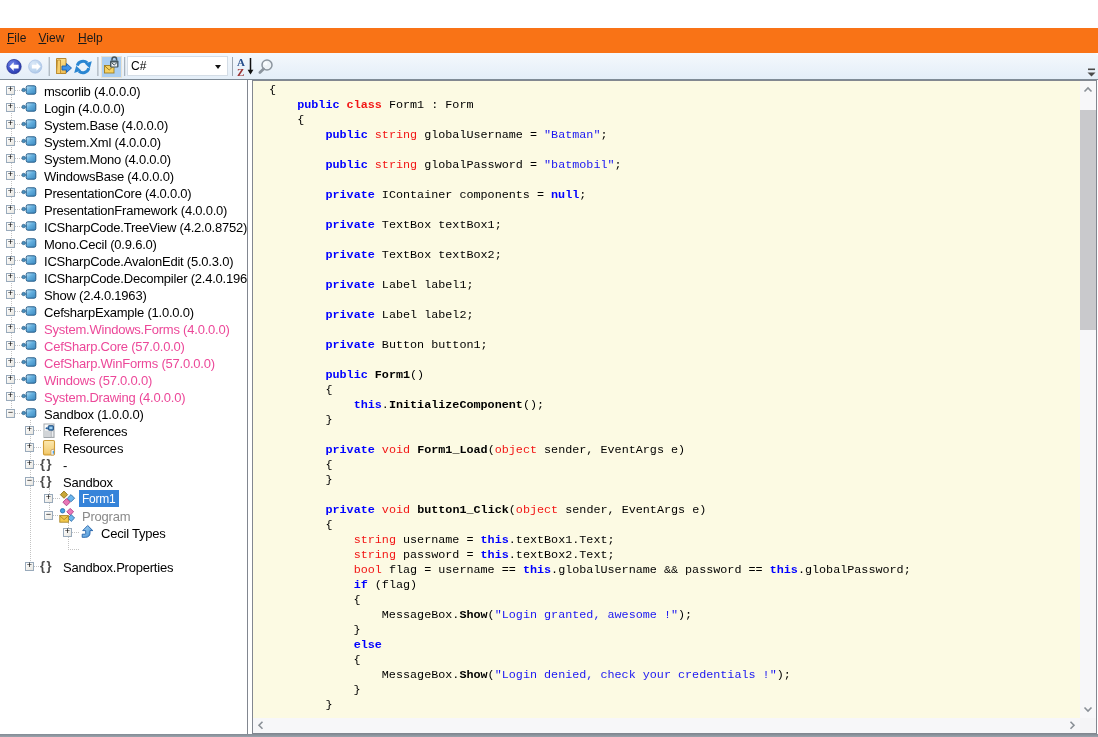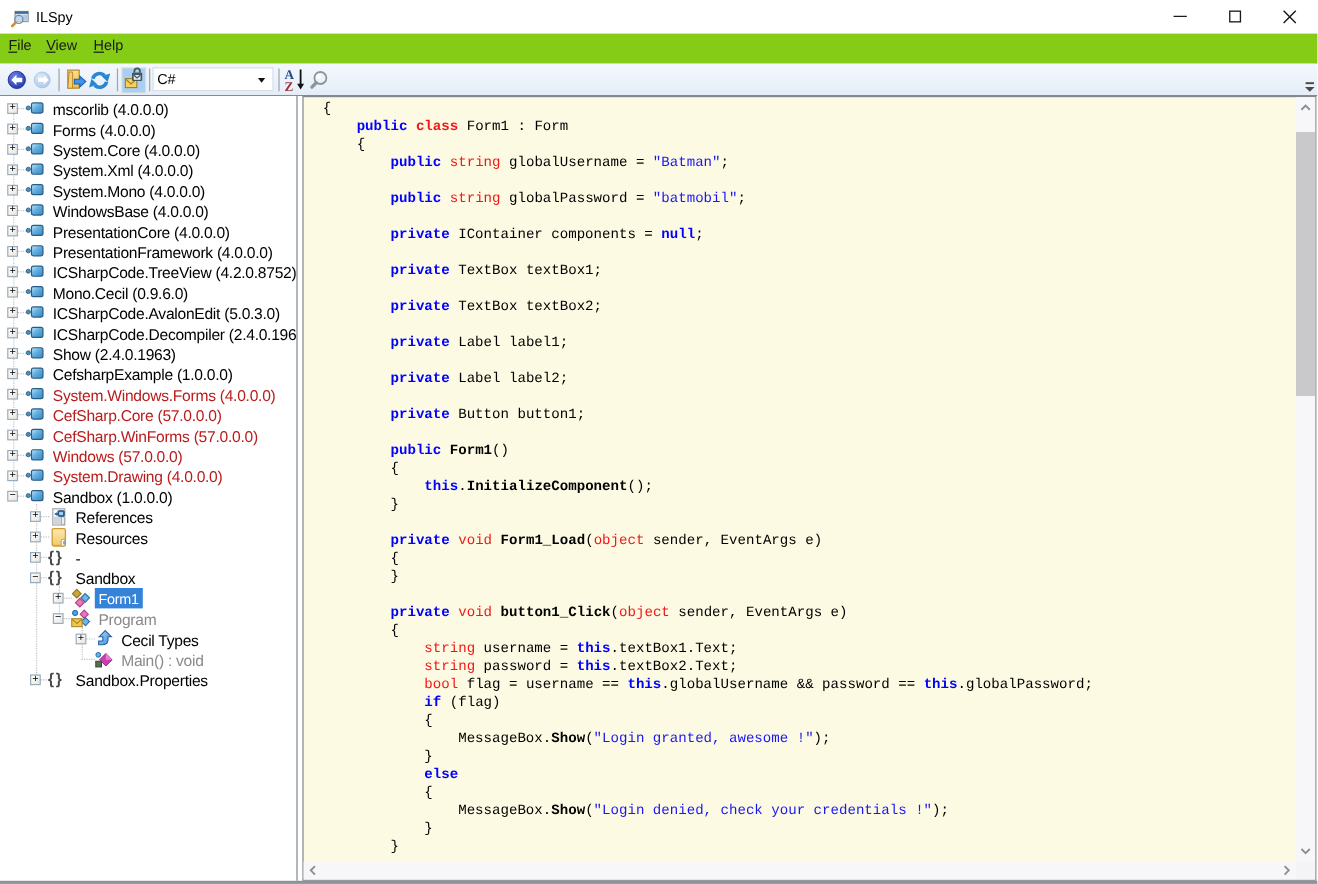--- a/index.html
+++ b/index.html
@@ -1,38 +1,38 @@
 <!DOCTYPE html>
 <html><head><meta charset="utf-8"><style>
 * { margin:0; padding:0; box-sizing:border-box; }
 html,body { width:1098px; height:737px; background:#fff; overflow:hidden;
   font-family:"Liberation Sans",sans-serif; }
 #win { position:relative; width:1098px; height:737px; background:#fff; }
 #titlebar { position:absolute; left:0; top:0; width:100%; height:28px; background:#fff; }
 #titlebar .t { position:absolute; left:30px; top:7px; font-size:12px; color:#000; }
-#menubar { position:absolute; left:0; top:28px; width:100%; height:25px; background:#84cc16; }
+#menubar { position:absolute; left:0; top:28px; width:100%; height:25px; background:#f97316; }
 #menubar span { position:absolute; top:3px; font-size:12px; color:#1a1a1a; }
 #toolbar { position:absolute; left:0; top:53px; width:100%; height:27px;
   background:linear-gradient(#f4f8fc, #e4eef8); border-bottom:1px solid #7f8b96;
   border-radius:0 4px 0 0; }
 #combo { position:absolute; left:127px; top:3px; width:101px; height:20px; background:#fff;
   border:1px solid #d4dde6; }
 #combo .lbl { position:absolute; left:3px; top:2px; font-size:12px; color:#000; }
 #combo .arr { position:absolute; right:6px; top:8px; width:0; height:0;
   border-left:3.5px solid transparent; border-right:3.5px solid transparent; border-top:4px solid #111; }
 #tree { position:absolute; left:0; top:80px; width:248px; height:654px; background:#fff;
   border-right:1px solid #828790; overflow:hidden; }
 .trow { position:absolute; left:0; width:248px; height:17px; }
 .expd { position:absolute; top:4px; width:9px; height:9px; border:1px solid #99aabb;
   background:linear-gradient(135deg,#fefefe,#e8e6e0); }
 .expd span { position:absolute; left:0; top:-3.2px; width:7px; text-align:center;
   font:9px "Liberation Sans"; color:#000; }
 .ttxt { position:absolute; top:2px; font-size:13px; white-space:pre; letter-spacing:-0.22px; }
 .ttxt.k { color:#000; }
-.ttxt.m { color:#b91c1c; }
+.ttxt.m { color:#ec4899; }
 .ttxt.g { color:#8a8a8a; }
 .tsel { position:absolute; top:0px; height:17px; background:#3583d9; }
 .tsel span { display:block; padding:2px 3px 0 3px; font-size:12px; color:#fff; letter-spacing:-0.22px; }
 .vln { position:absolute; width:1px; border-left:1px dotted #c3c3c3; }
 .hln { position:absolute; height:1px; border-top:1px dotted #c3c3c3; }
 #codepanel { position:absolute; left:252px; top:80px; width:845px; height:654px;
   border:1px solid #828790; background:#fcfae3; }
 #codearea { position:absolute; left:0; top:0; width:827px; height:637px; overflow:hidden; }
 #codearea pre { position:absolute; left:16px; top:2px;
   font-family:"Liberation Mono",monospace; font-size:11.75px; line-height:15px; color:#000; }
@@ -43,35 +43,20 @@
 #vsb { position:absolute; right:0; top:0; width:16px; height:637px; background:#f7f7f9; }
 #vsb .thumb { position:absolute; left:0; top:29px; width:16px; height:220px; background:#c9c9cc; }
 #hsb { position:absolute; left:0; bottom:0; width:827px; height:15px; background:#f7f7f9; }
 #corner { position:absolute; right:0; bottom:0; width:16px; height:15px; background:#f4f4f6; }
 .chev { stroke:#8a9097; stroke-width:1.6; fill:none; }
 #botline { position:absolute; left:0; top:734px; width:100%; height:3px;
   background:linear-gradient(#828b94,#9aa2ab); }
 </style></head>
 <body>
 <div id="win">
-<div id="titlebar">
-      <svg width="22" height="22" viewBox="0 0 22 22" style="position:absolute;left:7px;top:3px">
-<rect x="5.5" y="6.5" width="11" height="8.5" fill="#d9e2ea" stroke="#8296aa" stroke-width="0.9"></rect>
-<rect x="5.5" y="6.5" width="11" height="2" fill="#3e6b96"></rect>
-<rect x="11.5" y="9.5" width="4" height="4.5" fill="#b8c8d8"></rect>
-<circle cx="8.7" cy="13.2" r="3.4" fill="#bcd8f0" opacity="0.85" stroke="#5580a8" stroke-width="1"></circle>
-<path d="M6.2 15.7 L3.2 18.7" stroke="#c89038" stroke-width="2.2" stroke-linecap="round" stroke-dasharray="1.6 1"></path>
-</svg>
-      <span class="t">ILSpy</span>
-      <svg width="158" height="28" viewBox="0 0 158 28" style="position:absolute;right:0;top:0">
-<path d="M38 13.7 L49 13.7" stroke="#1a1a1a" stroke-width="1.1"></path>
-<rect x="84.8" y="9.3" width="8.9" height="8.9" fill="none" stroke="#1a1a1a" stroke-width="1.1"></rect>
-<path d="M129.7 9 L139.8 19.1 M139.8 9 L129.7 19.1" stroke="#1a1a1a" stroke-width="1.2"></path>
-</svg>
-    </div>
 <div id="menubar">
  <span style="left:7px"><u>F</u>ile</span>
  <span style="left:38.5px"><u>V</u>iew</span>
  <span style="left:78px"><u>H</u>elp</span>
 </div>
 <div id="toolbar">
       <svg width="300" height="27" viewBox="0 0 300 27" style="position:absolute;left:0;top:0">
 <defs>
 <radialGradient id="gback" cx="0.38" cy="0.32" r="0.85">
  <stop offset="0" stop-color="#7286e8"></stop>
@@ -163,40 +148,40 @@
               <linearGradient id="ga1" x1="0" y1="0" x2="1" y2="1">
                 <stop offset="0" stop-color="#c2e6f8"></stop>
                 <stop offset="0.45" stop-color="#62aede"></stop>
                 <stop offset="1" stop-color="#3a86bc"></stop>
               </linearGradient>
             </defs>
             <circle cx="2.6" cy="8" r="1.7" fill="#4a90bc" stroke="#265c88" stroke-width="0.7"></circle>
             <rect x="3.5" y="7.4" width="3.5" height="1.3" fill="#4a90bc"></rect>
             <rect x="5.2" y="3.8" width="9.6" height="8.4" rx="1.6" fill="url(#ga1)" stroke="#265c88" stroke-width="1"></rect>
           </svg></div>
-        <div class="ttxt k" style="left:44.0px">Forms (4.0.0.0)</div>
+        <div class="ttxt k" style="left:44.0px">Login (4.0.0.0)</div>
       </div>
 <div class="hln" style="left:10.5px;top:44px;width:11px"></div>
 <div class="trow" style="top:36px">
         <div class="expd" style="left:6.0px">
           <span>+</span>
         </div>
         <div style="position:absolute;left:21.0px;top:0px;width:17px;height:17px"><svg width="16" height="16">
             <defs>
               <linearGradient id="ga2" x1="0" y1="0" x2="1" y2="1">
                 <stop offset="0" stop-color="#c2e6f8"></stop>
                 <stop offset="0.45" stop-color="#62aede"></stop>
                 <stop offset="1" stop-color="#3a86bc"></stop>
               </linearGradient>
             </defs>
             <circle cx="2.6" cy="8" r="1.7" fill="#4a90bc" stroke="#265c88" stroke-width="0.7"></circle>
             <rect x="3.5" y="7.4" width="3.5" height="1.3" fill="#4a90bc"></rect>
             <rect x="5.2" y="3.8" width="9.6" height="8.4" rx="1.6" fill="url(#ga2)" stroke="#265c88" stroke-width="1"></rect>
           </svg></div>
-        <div class="ttxt k" style="left:44.0px">System.Core (4.0.0.0)</div>
+        <div class="ttxt k" style="left:44.0px">System.Base (4.0.0.0)</div>
       </div>
 <div class="hln" style="left:10.5px;top:61px;width:11px"></div>
 <div class="trow" style="top:53px">
         <div class="expd" style="left:6.0px">
           <span>+</span>
         </div>
         <div style="position:absolute;left:21.0px;top:0px;width:17px;height:17px"><svg width="16" height="16">
             <defs>
               <linearGradient id="ga3" x1="0" y1="0" x2="1" y2="1">
                 <stop offset="0" stop-color="#c2e6f8"></stop>
@@ -607,29 +592,20 @@
               <linearGradient id="gb26" x1="0" y1="0" x2="1" y2="1">
                 <stop offset="0" stop-color="#aad8f6"></stop>
                 <stop offset="1" stop-color="#3e8ad2"></stop>
               </linearGradient>
             </defs>
             <path d="M9.7 1.5 L14.8 6.6 L12 6.6 L12 9.2 C12 11.8 10 13.3 7.6 13.3 L4.2 13.3 L4.2 10.2 L7.2 10.2 C7.5 10.2 7.7 10 7.7 9.7 L7.7 6.6 L4.7 6.6 Z" fill="url(#gb26)" stroke="#1f5fa8" stroke-width="0.9"></path>
           </svg></div>
         <div class="ttxt k" style="left:101.0px">Cecil Types</div>
       </div>
 <div class="hln" style="left:67.5px;top:469px;width:11px"></div>
-<div class="trow" style="top:461px">
-        <div style="position:absolute;left:78.0px;top:0px;width:17px;height:17px"><svg width="17" height="17">
-            <rect x="1.8" y="10" width="4.8" height="4.8" fill="#55704f" stroke="#33472f" stroke-width="0.8"></rect>
-            <path d="M10.2 3.6 L15.4 8.8 L10.2 14 L5 8.8 Z" fill="#cf3bb1" stroke="#8e2579" stroke-width="0.8"></path>
-            <path d="M10.2 3.6 L15.4 8.8 L10.2 8.8 Z" fill="#e77fd2"></path>
-            <circle cx="3.9" cy="4.7" r="2.0" fill="#5fb2ea" stroke="#1f6aa8" stroke-width="0.8"></circle>
-          </svg></div>
-        <div class="ttxt g" style="left:101.0px">Main() : void</div>
-      </div>
 <div class="hln" style="left:29.5px;top:486px;width:11px"></div>
 <div class="trow" style="top:478px">
         <div class="expd" style="left:25.0px">
           <span>+</span>
         </div>
         <div style="position:absolute;left:40.0px;top:0px;width:17px;height:17px">
           <span style="position:absolute;left:0px;top:0px;width:17px;height:17px;font:bold 13px 'Liberation Sans',sans-serif;color:#4a4a4a;letter-spacing:1.5px">{}</span>
         </div>
         <div class="ttxt k" style="left:63.0px">Sandbox.Properties</div>
       </div>

